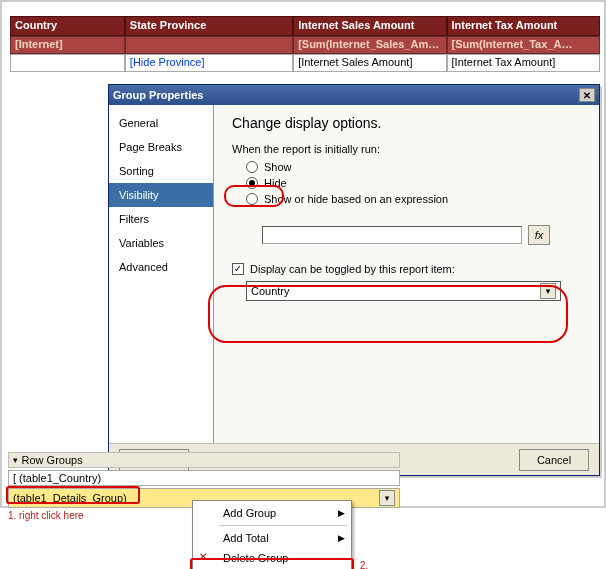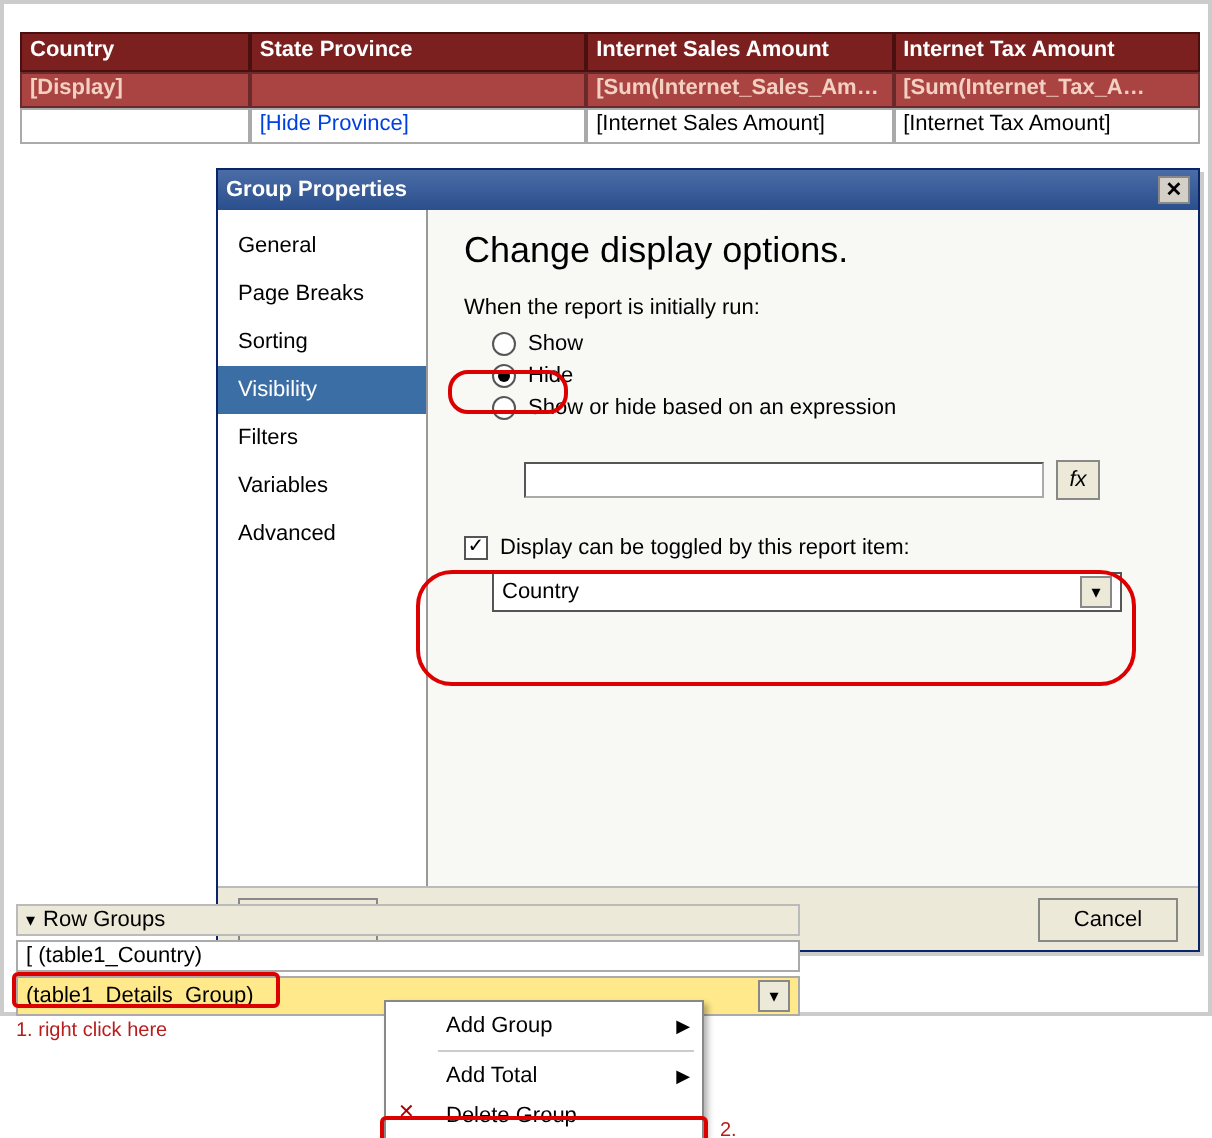--- a/index.html
+++ b/index.html
@@ -105,21 +105,21 @@
   .sidebar-item.active {
     background: #3b6ea5;
     color: #fff;
   }
   .main-pane {
     flex: 1;
     padding: 10px 16px 10px 18px;
     position: relative;
     background: #f8f8f5;
   }
-  .pane-title { font-size: 18px; margin-bottom: 12px; }
+  .pane-title { font-size: 14px; margin-bottom: 12px; }
   .section-label { margin: 6px 0 4px; }
   .radio-row {
     display: flex; align-items: center;
     padding: 2px 0 2px 14px;
     gap: 6px;
   }
   .radio { width: 12px; height: 12px; border: 1px solid #555; border-radius: 50%; background:#fff; display:inline-flex; align-items:center; justify-content:center;}
   .radio.checked::after { content:""; width:6px; height:6px; background:#000; border-radius:50%; }
   .check { width:12px; height:12px; border:1px solid #555; background:#fff; display:inline-flex; align-items:center; justify-content:center; font-size:10px;}
   .check.checked::after { content:"✓"; color:#000; line-height:10px;}
@@ -194,21 +194,21 @@
 <div class="frame">
 
   <div class="report-area">
     <div class="hdr-row">
       <div class="hdr-cell c1">Country</div>
       <div class="hdr-cell c2">State Province</div>
       <div class="hdr-cell c3">Internet Sales Amount</div>
       <div class="hdr-cell c4">Internet Tax Amount</div>
     </div>
     <div class="sub-row">
-      <div class="sub-cell c1">[Display]</div>
+      <div class="sub-cell c1">[Internet]</div>
       <div class="sub-cell c2"></div>
       <div class="sub-cell c3">[Sum(Internet_Sales_Am…</div>
       <div class="sub-cell c4">[Sum(Internet_Tax_A…</div>
     </div>
     <div class="det-row">
       <div class="det-cell c1"></div>
       <div class="det-cell c2 state-link">[Hide Province]</div>
       <div class="det-cell c3">[Internet Sales Amount]</div>
       <div class="det-cell c4">[Internet Tax Amount]</div>
     </div>

